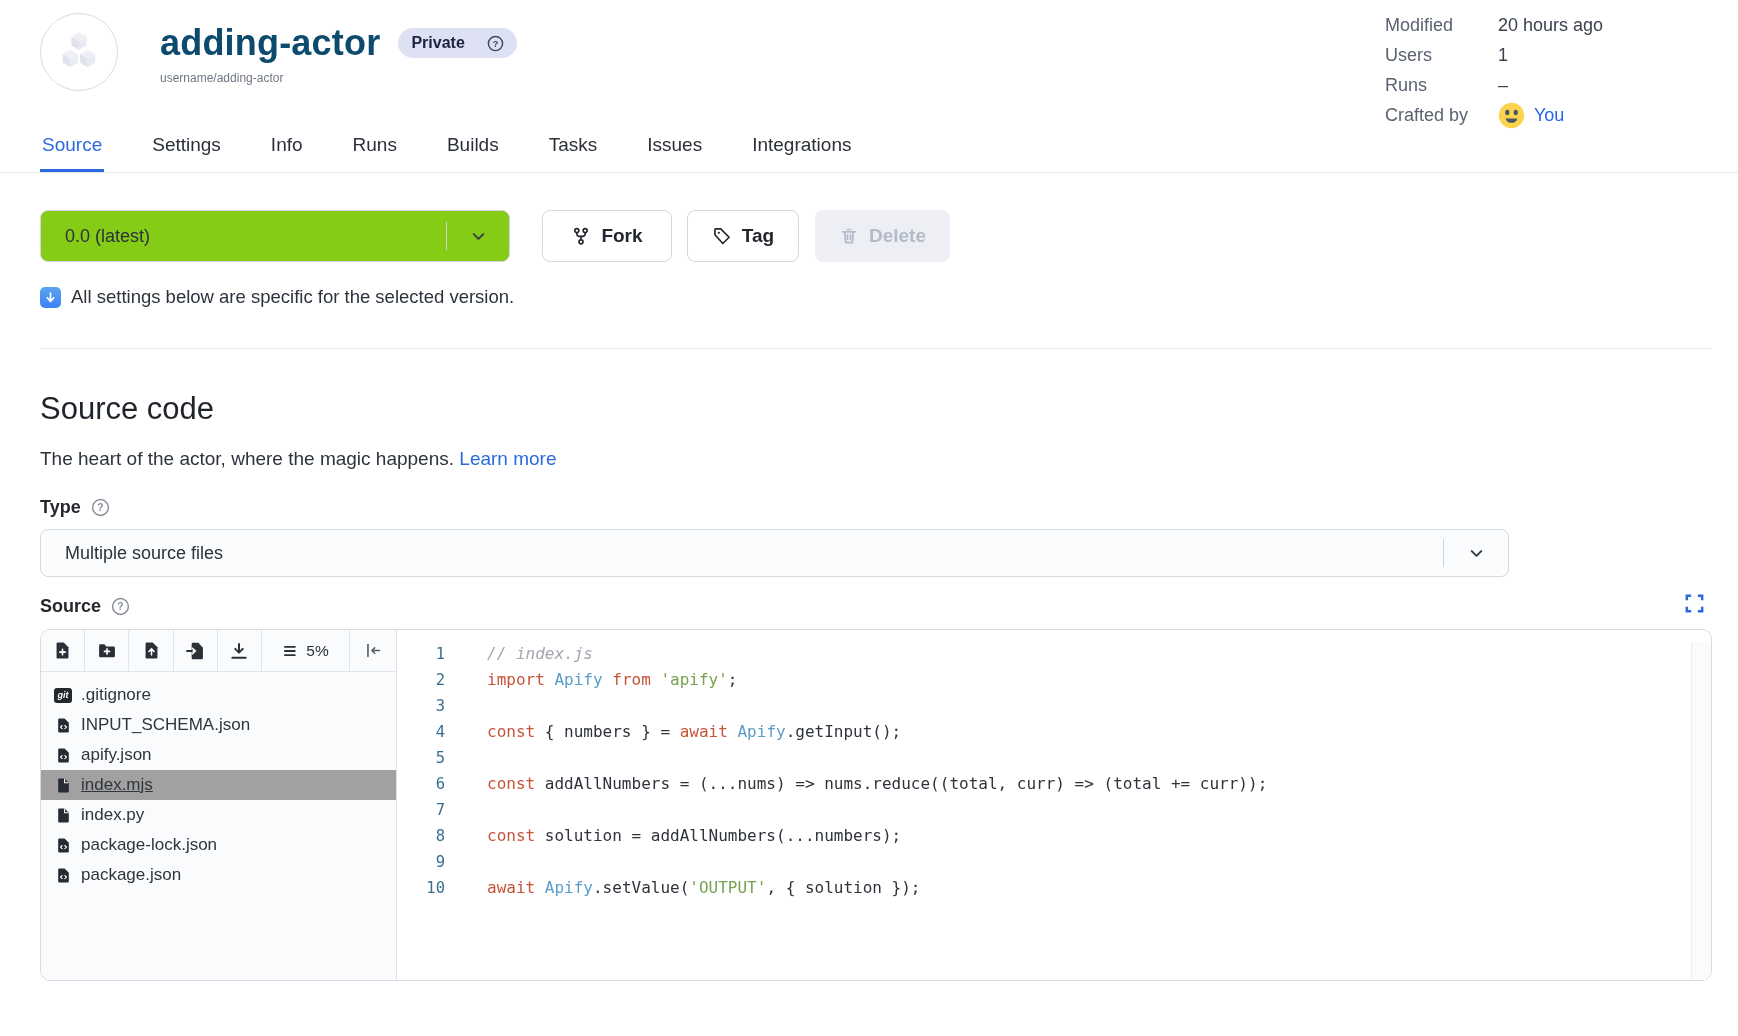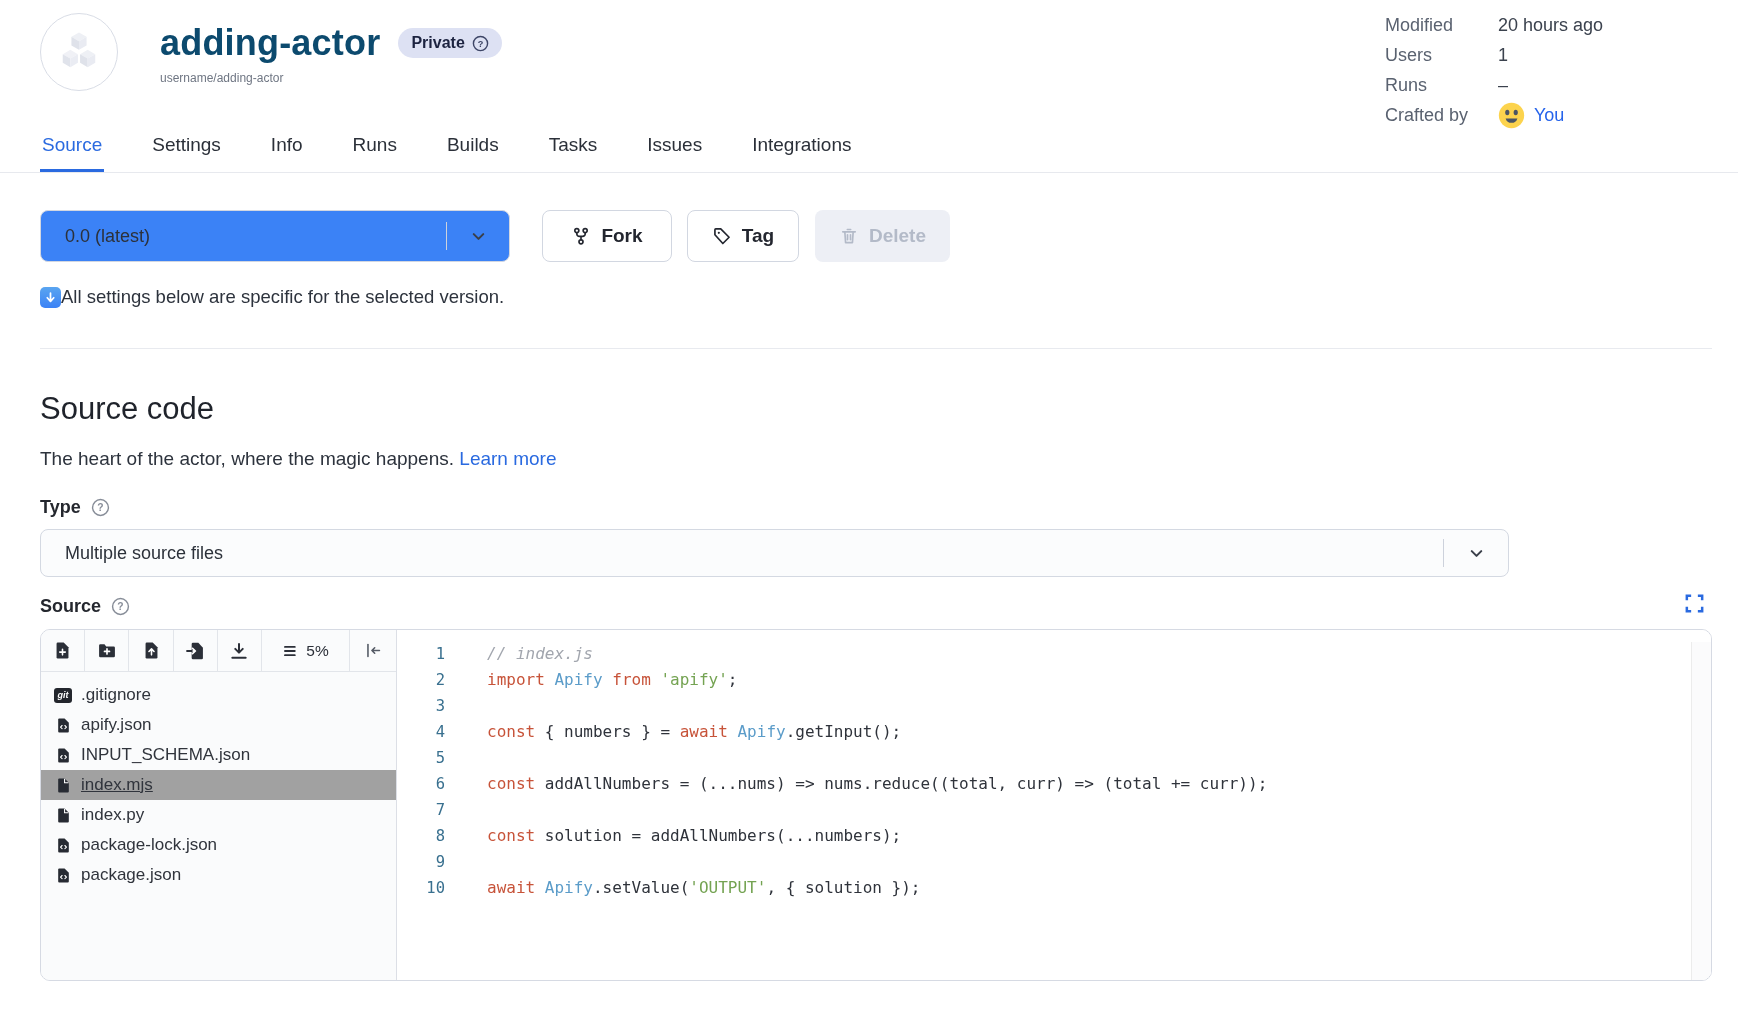--- a/index.html
+++ b/index.html
@@ -14,21 +14,21 @@
   .header { position:relative; display:flex; padding:10px 26px 0 40px; }
   .avatar {
     width:78px; height:78px; border-radius:50%; border:1px solid #d9dde6;
     background:#fff; display:flex; align-items:center; justify-content:center; margin-top:3px;
     flex-shrink:0;
   }
   .title-block { margin-left:42px; }
   .title-row { display:flex; align-items:center; gap:18px; margin-top:12px; }
   h1 { font-size:36px; font-weight:700; color:#0c4a6e; letter-spacing:.2px; }
   .badge {
-    display:flex; align-items:center; gap:7px; background:#dde1f3; color:#1c2340;
+    display:flex; align-items:center; gap:22px; background:#dde1f3; color:#1c2340;
     border-radius:16px; padding:6px 13px; font-size:16px; font-weight:700;
   }
   .badge .q { color:#3d4566; display:flex; }
   .subtitle { color:#6f7683; font-size:12px; margin-top:7px; }
 
   .meta { position:absolute; left:1385px; top:13px; font-size:18px; }
   .meta-row { display:flex; align-items:center; margin-bottom:6px; height:24px; }
   .meta-label { width:113px; color:#5a6270; flex-shrink:0; }
   .meta-value { color:#3b424e; display:flex; align-items:center; gap:9px; }
   .meta-value.link { color:#2563eb; }
@@ -38,39 +38,39 @@
   .tabs {
     display:flex; gap:46px; margin-top:28px; padding-left:40px;
     border-bottom:1px solid #e7e9ee; font-size:19px;
   }
   .tab { padding:15px 2px 13px; border-bottom:3px solid transparent; color:#2b3039; cursor:pointer; }
   .tab.active { color:#2a6ae0; border-bottom-color:#2a6ae0; }
 
   
   .version-bar { display:flex; align-items:center; margin-top:37px; }
   .select-box {
-    height:52px; border:1px solid #d2d7e1; border-radius:8px; background:#3b82f6;
+    height:52px; border:1px solid #d2d7e1; border-radius:8px; background:#84cc16;
     display:flex; align-items:center; cursor:pointer;
   }
   .version-select { width:470px; }
   .select-box .val { flex:1; padding-left:24px; font-size:18px; color:#2c313a; }
   .select-box .vdiv { width:1px; height:28px; background:#cdd2dc; }
   .select-box .chev { width:62px; display:flex; align-items:center; justify-content:center; color:#3a3f4a; }
   .btn {
     height:52px; border:1px solid #d2d7e1; border-radius:8px; background:#fff;
     display:flex; align-items:center; justify-content:center; gap:10px;
     font-size:19px; font-weight:600; color:#23262f; cursor:pointer; font-family:inherit;
   }
   .btn svg { flex-shrink:0; }
   .btn-fork { width:130px; margin-left:32px; }
   .btn-tag { width:112px; margin-left:15px; }
   .btn-delete { width:135px; margin-left:16px; background:#edeff5; border:none; color:#b3bac8; cursor:default; }
 
   
-  .notice { display:flex; align-items:center; margin-top:24px; font-size:18.5px; color:#2d333d; }
+  .notice { display:flex; align-items:center; gap:10px; margin-top:24px; font-size:18.5px; color:#2d333d; }
   .emoji-down {
     width:21px; height:21px; border-radius:5px; background:linear-gradient(#5aa5f0,#3b82f6);
     display:flex; align-items:center; justify-content:center; color:#fff; flex-shrink:0;
   }
 
   .divider { border:none; border-top:1px solid #e8eaef; margin:40px 26px 0 40px; }
 
   
   h2.section-title { margin-top:42px; font-size:31px; font-weight:500; color:#1f232b; }
   .section-desc { margin-top:21px; font-size:19px; color:#2d333d; }
@@ -347,30 +347,30 @@
             </span>
             <span>.gitignore</span>
           </div>
           <div class="file-row">
             <span class="f-ic">
               <svg width="17" height="17" viewBox="0 0 24 24">
                 <path d="M13.5 2H6A1.5 1.5 0 0 0 4.5 3.5v17A1.5 1.5 0 0 0 6 22h12a1.5 1.5 0 0 0 1.5-1.5V8z" fill="currentColor"></path>
                 <path d="M10 12l-2.2 2.2L10 16.4M14 12l2.2 2.2L14 16.4" stroke="#fff" stroke-width="1.6" fill="none" stroke-linecap="round" stroke-linejoin="round"></path>
               </svg>
             </span>
+            <span>INPUT_SCHEMA.json</span>
+          </div>
+          <div class="file-row">
+            <span class="f-ic">
+              <svg width="17" height="17" viewBox="0 0 24 24">
+                <path d="M13.5 2H6A1.5 1.5 0 0 0 4.5 3.5v17A1.5 1.5 0 0 0 6 22h12a1.5 1.5 0 0 0 1.5-1.5V8z" fill="currentColor"></path>
+                <path d="M10 12l-2.2 2.2L10 16.4M14 12l2.2 2.2L14 16.4" stroke="#fff" stroke-width="1.6" fill="none" stroke-linecap="round" stroke-linejoin="round"></path>
+              </svg>
+            </span>
             <span>apify.json</span>
-          </div>
-          <div class="file-row">
-            <span class="f-ic">
-              <svg width="17" height="17" viewBox="0 0 24 24">
-                <path d="M13.5 2H6A1.5 1.5 0 0 0 4.5 3.5v17A1.5 1.5 0 0 0 6 22h12a1.5 1.5 0 0 0 1.5-1.5V8z" fill="currentColor"></path>
-                <path d="M10 12l-2.2 2.2L10 16.4M14 12l2.2 2.2L14 16.4" stroke="#fff" stroke-width="1.6" fill="none" stroke-linecap="round" stroke-linejoin="round"></path>
-              </svg>
-            </span>
-            <span>INPUT_SCHEMA.json</span>
           </div>
           <div class="file-row selected">
             <span class="f-ic">
               <svg width="17" height="17" viewBox="0 0 24 24">
                 <path d="M13.5 2H6A1.5 1.5 0 0 0 4.5 3.5v17A1.5 1.5 0 0 0 6 22h12a1.5 1.5 0 0 0 1.5-1.5V8z" fill="currentColor"></path>
                 <path d="M13.5 2.5V8H19" stroke="#fff" stroke-width="1.5" fill="none"></path>
               </svg>
             </span>
             <span>index.mjs</span>
           </div>

